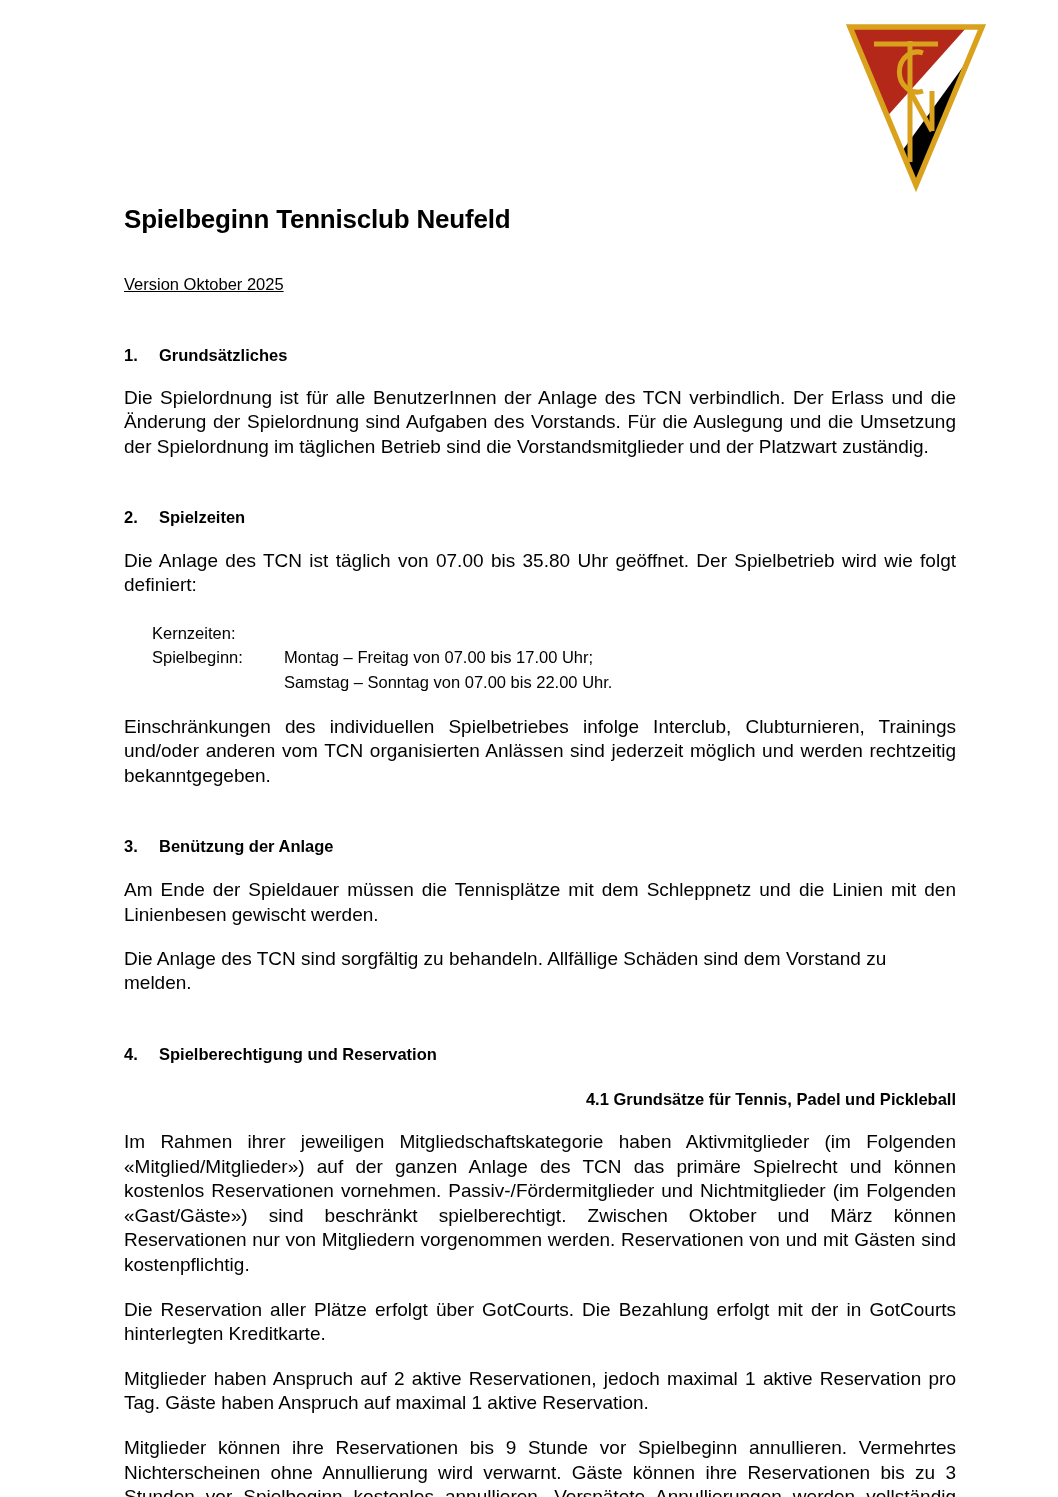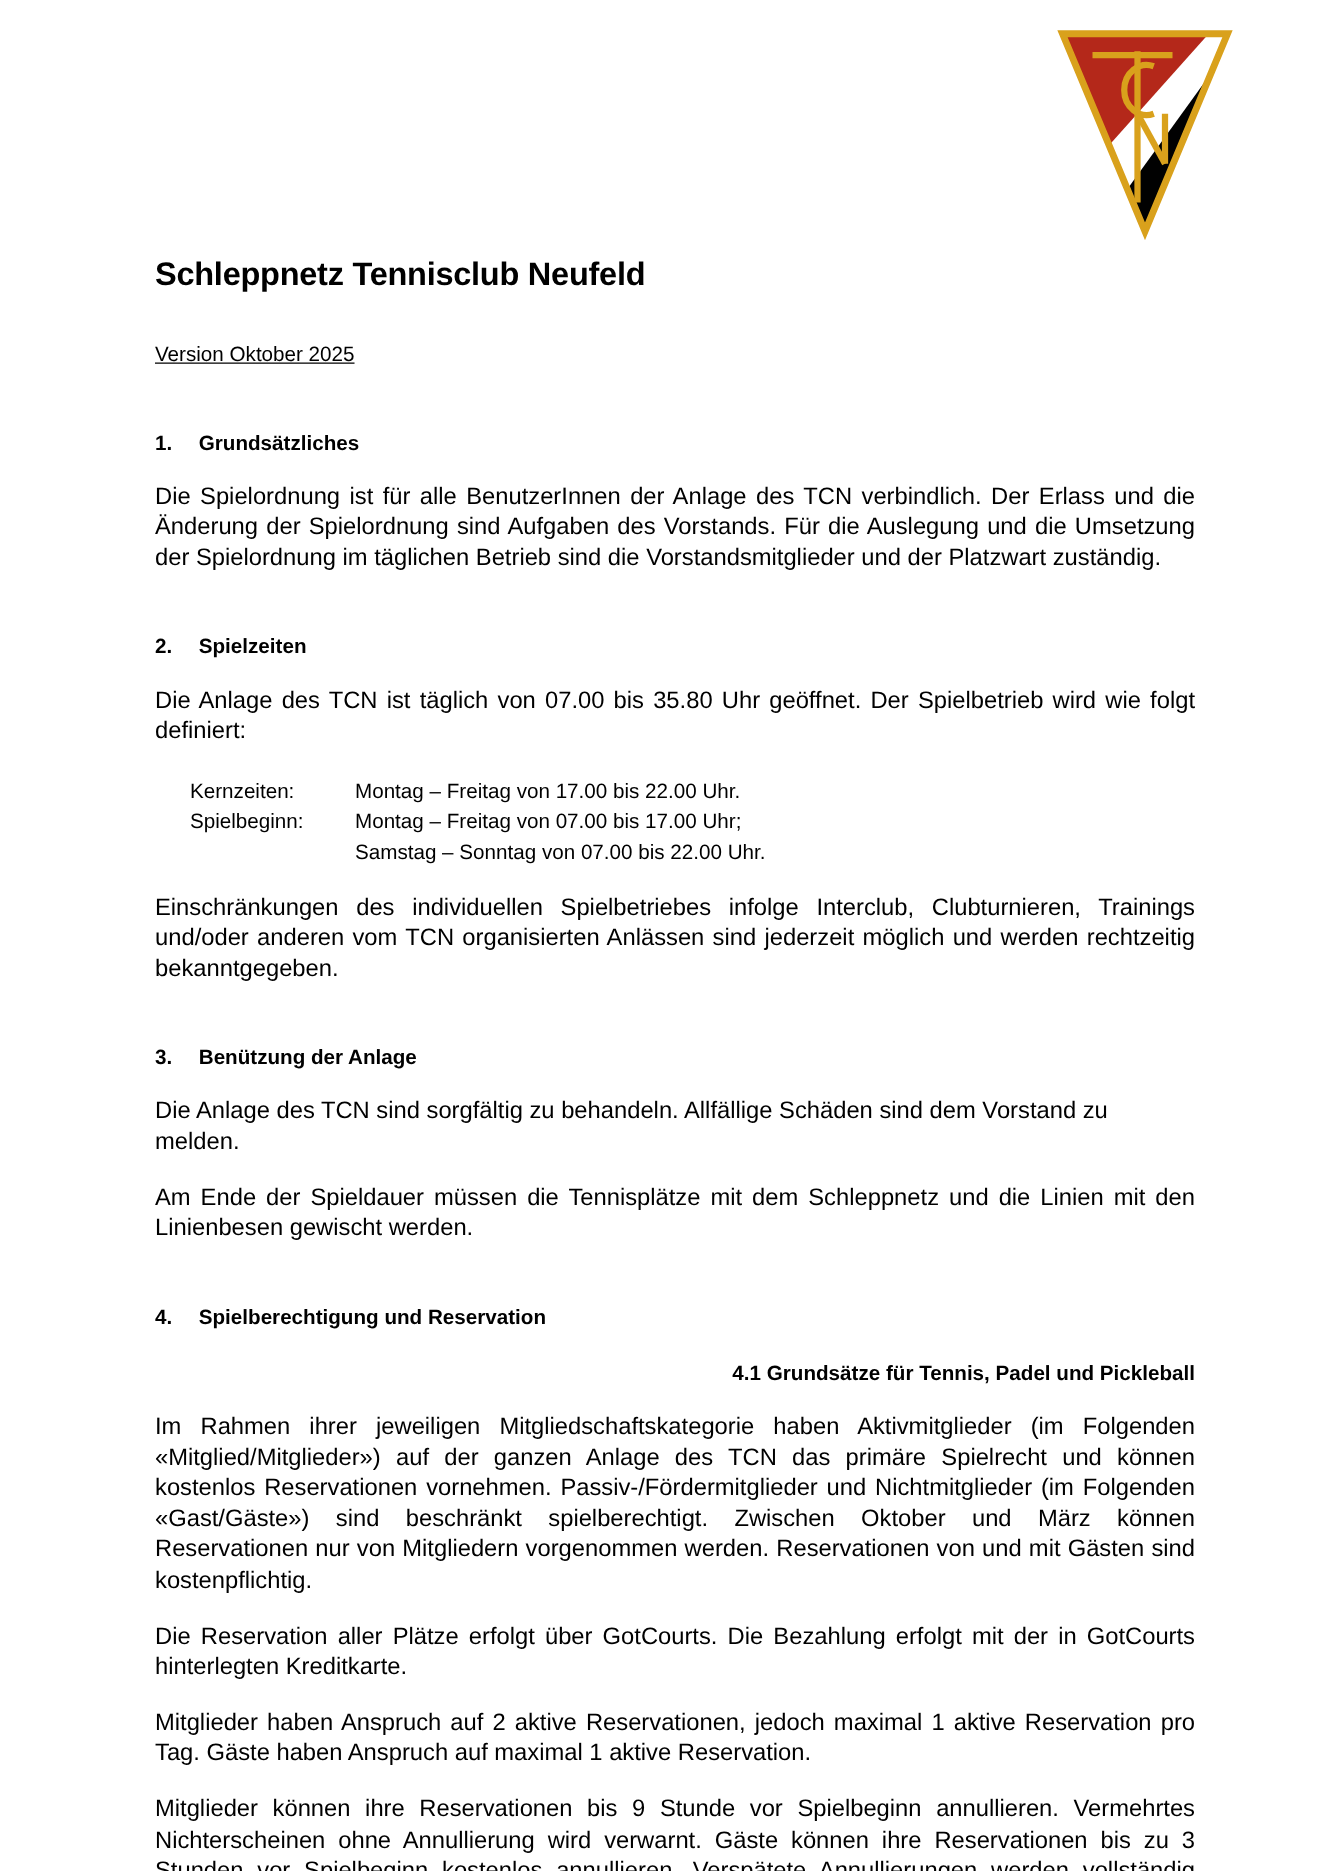--- a/index.html
+++ b/index.html
@@ -132,58 +132,57 @@
         <path d="M 82 35 A 18 20 0 1 0 82 73" stroke-width="5"></path>
 
         <line x1="91" y1="73" x2="91" y2="113"></line>
         <line x1="69" y1="73" x2="91" y2="113"></line>
       </g>
     </svg>
   </div>
 
   <div class="content">
 
-    <h1 class="doc-title">Schleppnetz Tennisclub Neufeld</h1>
+    <h1 class="doc-title">Spielbeginn Tennisclub Neufeld</h1>
     <div class="doc-version">Version Oktober 2025</div>
 
     <div class="h-sec">
       <span class="num">1.</span>
       <span>Grundsätzliches</span>
     </div>
     <p class="p first-after-head">Die Spielordnung ist für alle BenutzerInnen der Anlage des TCN verbindlich. Der Erlass und die Änderung der Spielordnung sind Aufgaben des Vorstands. Für die Auslegung und die Umsetzung der Spielordnung im täglichen Betrieb sind die Vorstandsmitglieder und der Platzwart zuständig.</p>
 
     <div class="h-sec">
       <span class="num">2.</span>
       <span>Spielzeiten</span>
     </div>
     <p class="p first-after-head">Die Anlage des TCN ist täglich von 07.00 bis 35.80 Uhr geöffnet. Der Spielbetrieb wird wie folgt definiert:</p>
 
     <div class="deftable">
       <div class="defrow">
         <span class="dlabel">Kernzeiten:</span>
-        <span class="dvalue">Montag – Freitag von 17.00 bis 22.00 Uhr.</span>
       </div>
       <div class="defrow">
         <span class="dlabel">Spielbeginn:</span>
         <span class="dvalue">Montag – Freitag von 07.00 bis 17.00 Uhr;</span>
       </div>
       <div class="defrow">
         <span class="dlabel"></span>
         <span class="dvalue">Samstag – Sonntag von 07.00 bis 22.00 Uhr.</span>
       </div>
     </div>
 
     <p class="p">Einschränkungen des individuellen Spielbetriebes infolge Interclub, Clubturnieren, Trainings und/oder anderen vom TCN organisierten Anlässen sind jederzeit möglich und werden rechtzeitig bekanntgegeben.</p>
 
     <div class="h-sec">
       <span class="num">3.</span>
       <span>Benützung der Anlage</span>
     </div>
+    <p class="p">Am Ende der Spieldauer müssen die Tennisplätze mit dem Schleppnetz und die Linien mit den Linienbesen gewischt werden.</p>
     <p class="p first-after-head tight">Die Anlage des TCN sind sorgfältig zu behandeln. Allfällige Schäden sind dem Vorstand zu melden.</p>
-    <p class="p">Am Ende der Spieldauer müssen die Tennisplätze mit dem Schleppnetz und die Linien mit den Linienbesen gewischt werden.</p>
 
     <div class="h-sec">
       <span class="num">4.</span>
       <span>Spielberechtigung und Reservation</span>
     </div>
     <div class="h-sub">4.1 Grundsätze für Tennis, Padel und Pickleball</div>
 
     <p class="p first-after-head">Im Rahmen ihrer jeweiligen Mitgliedschaftskategorie haben Aktivmitglieder (im Folgenden «Mitglied/Mitglieder») auf der ganzen Anlage des TCN das primäre Spielrecht und können kostenlos Reservationen vornehmen. Passiv-/Fördermitglieder und Nichtmitglieder (im Folgenden «Gast/Gäste») sind beschränkt spielberechtigt. Zwischen Oktober und März können Reservationen nur von Mitgliedern vorgenommen werden. Reservationen von und mit Gästen sind kostenpflichtig.</p>
     <p class="p">Die Reservation aller Plätze erfolgt über GotCourts. Die Bezahlung erfolgt mit der in GotCourts hinterlegten Kreditkarte.</p>
     <p class="p">Mitglieder haben Anspruch auf 2 aktive Reservationen, jedoch maximal 1 aktive Reservation pro Tag. Gäste haben Anspruch auf maximal 1 aktive Reservation.</p>

